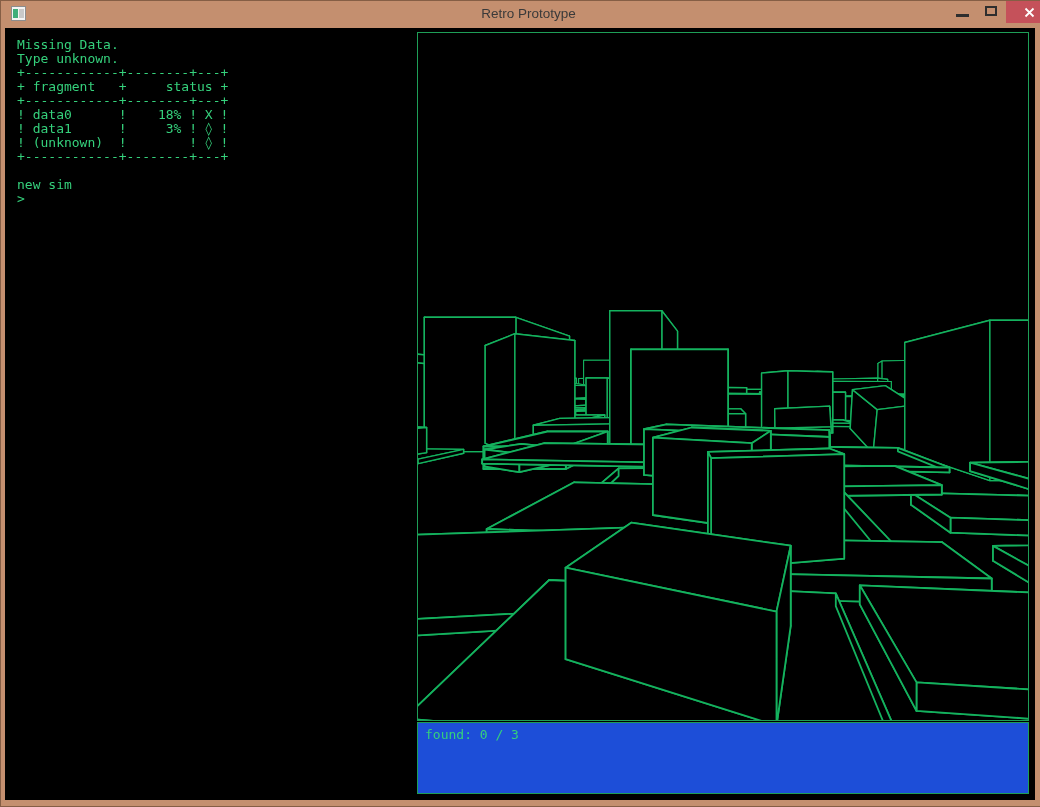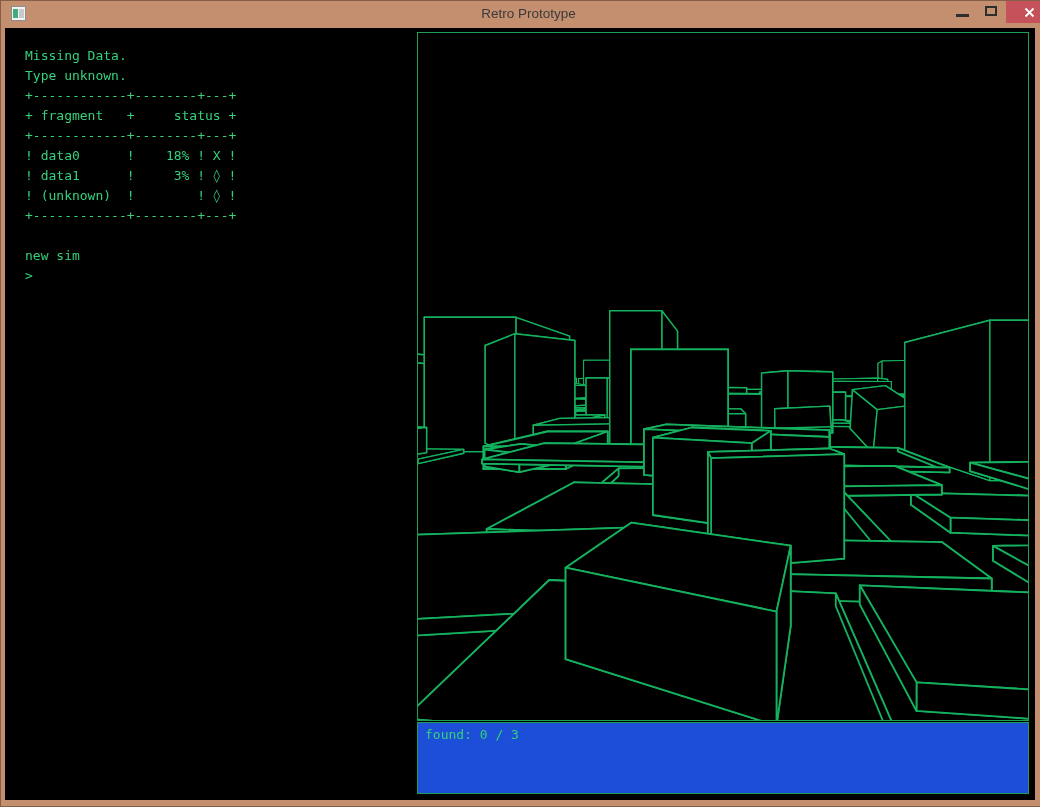--- a/index.html
+++ b/index.html
@@ -13,21 +13,21 @@
   .app-icon::after{content:"";position:absolute;left:7px;top:2px;width:5px;height:9px;background:#c9c9c9;}
   .window-title{position:absolute;top:6px;left:0;right:0;text-align:center;
                 font-size:13.5px;color:#3a3a3a;}
   .ctrl-min{position:absolute;right:88px;top:14px;width:13px;height:3px;background:#2e2e2e;cursor:pointer;}
   .ctrl-max{position:absolute;right:60px;top:6px;width:12px;height:10px;border:2px solid #2e2e2e;
             box-sizing:border-box;cursor:pointer;}
   .ctrl-close{position:absolute;right:4px;top:1px;width:47px;height:22px;background:#c5515a;
               display:flex;align-items:center;justify-content:center;cursor:pointer;}
   .client{position:absolute;left:5px;top:28px;width:1030px;height:772px;background:#000;overflow:hidden;}
   .terminal{position:absolute;left:8px;top:6px;width:395px;}
-  .terminal pre{margin:12px;font-family:"DejaVu Sans Mono",monospace;font-size:13px;line-height:20px;
+  .terminal pre{margin:4px;font-family:"DejaVu Sans Mono",monospace;font-size:13px;line-height:14px;
                 color:#35d17c;white-space:pre;}
   .view-panel{position:absolute;left:412px;top:4px;width:612px;height:689px;
               border:1px solid #1e9e57;box-sizing:border-box;background:#000;}
   .view-panel svg{display:block;width:610px;height:687px;}
   .hud-panel{position:absolute;left:412px;top:694px;width:612px;height:72px;
              border:1px solid #1e9e57;box-sizing:border-box;background:#1d4ed8;}
   .hud-text{position:absolute;left:7px;top:4px;font-family:"DejaVu Sans Mono",monospace;
             font-size:13px;line-height:16px;color:#35d17c;}
 </style>
 </head>

